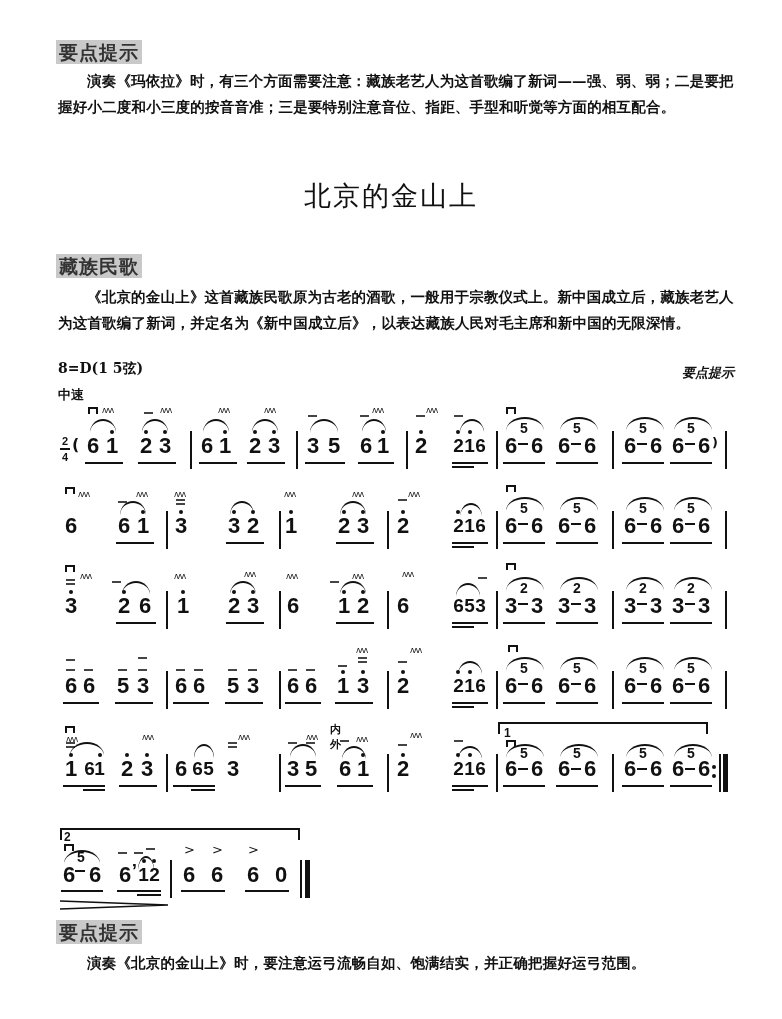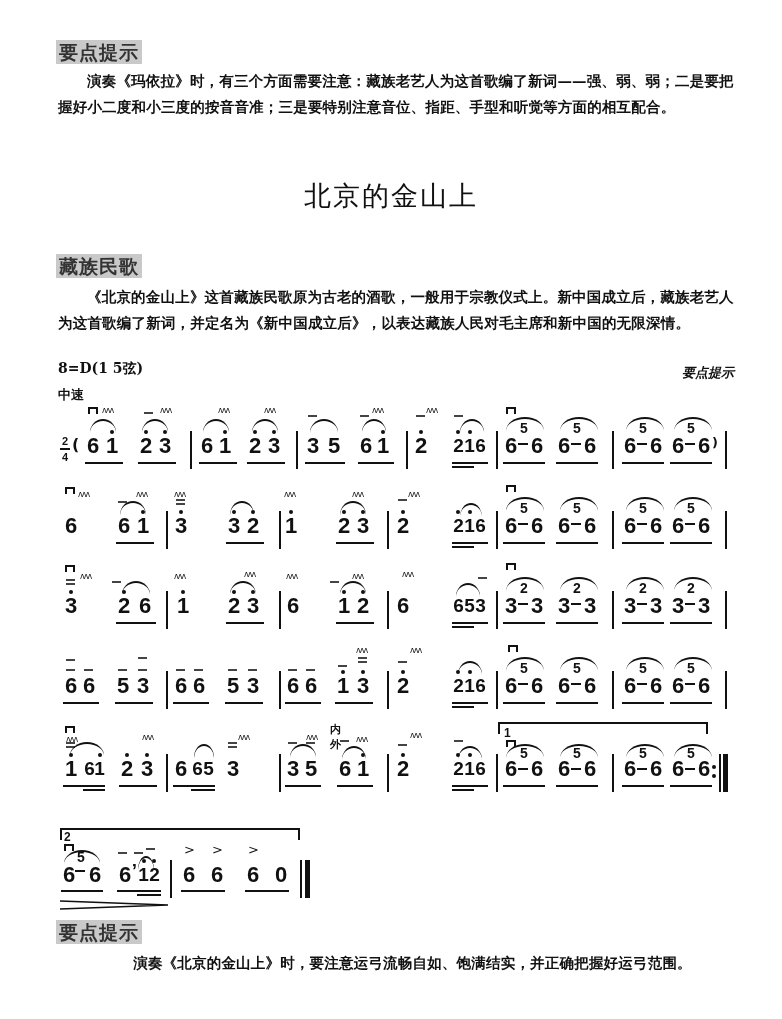--- a/index.html
+++ b/index.html
@@ -537,13 +537,13 @@
   <div class="note" style="left:214px;top:34px;">0</div>
   <div class="uline" style="left:185px;top:62px;width:44px;"></div>
   <div class="bar final-thin" style="left:240px;top:32px;"></div>
   <div class="bar final-thick" style="left:245px;top:32px;"></div>
   <svg class="hairpin" style="left:0px;top:72px;" viewBox="0 0 110 10">
     <polyline points="0,1 108,5 0,9" fill="none" stroke="#111" stroke-width="1.6"></polyline>
   </svg>
 </div>
 
 <div class="section-head" style="top:920px;">要点提示</div>
-<div class="para" style="top:950px;text-align:center;">演奏《北京的金山上》时，要注意运弓流畅自如、饱满结实，并正确把握好运弓范围。</div>
+<div class="para" style="top:950px;">演奏《北京的金山上》时，要注意运弓流畅自如、饱满结实，并正确把握好运弓范围。</div>
 
 </body></html>

